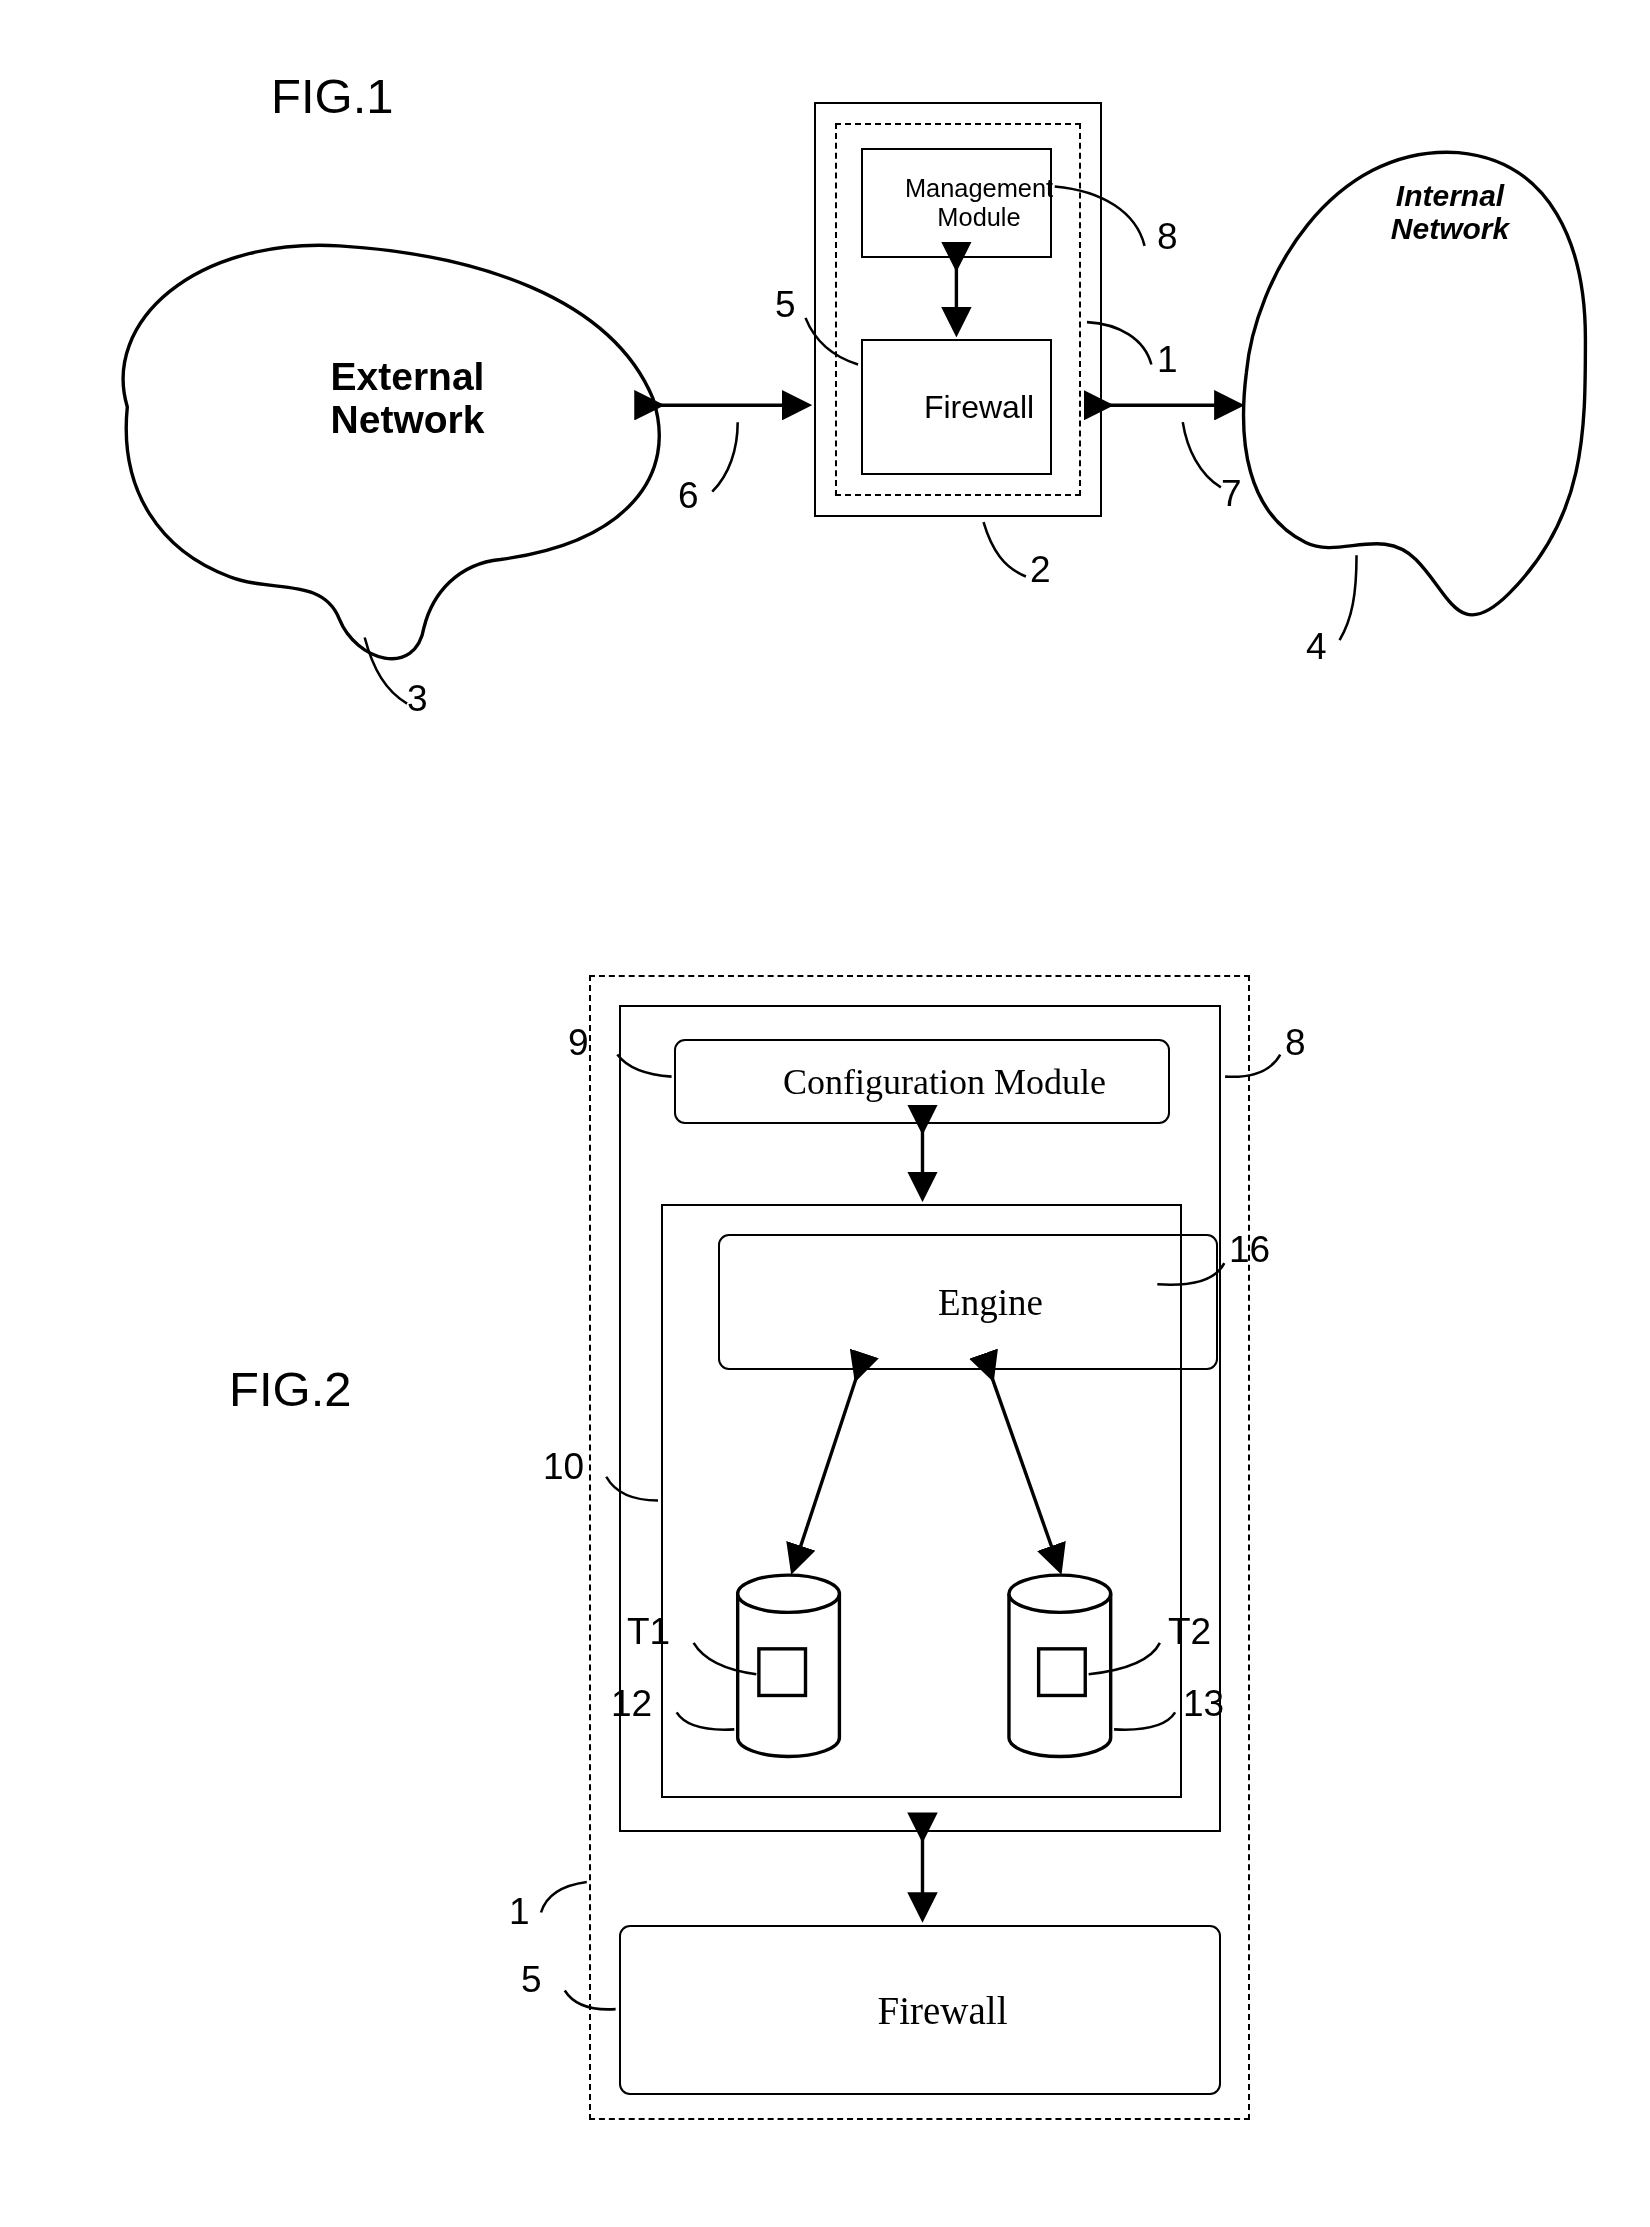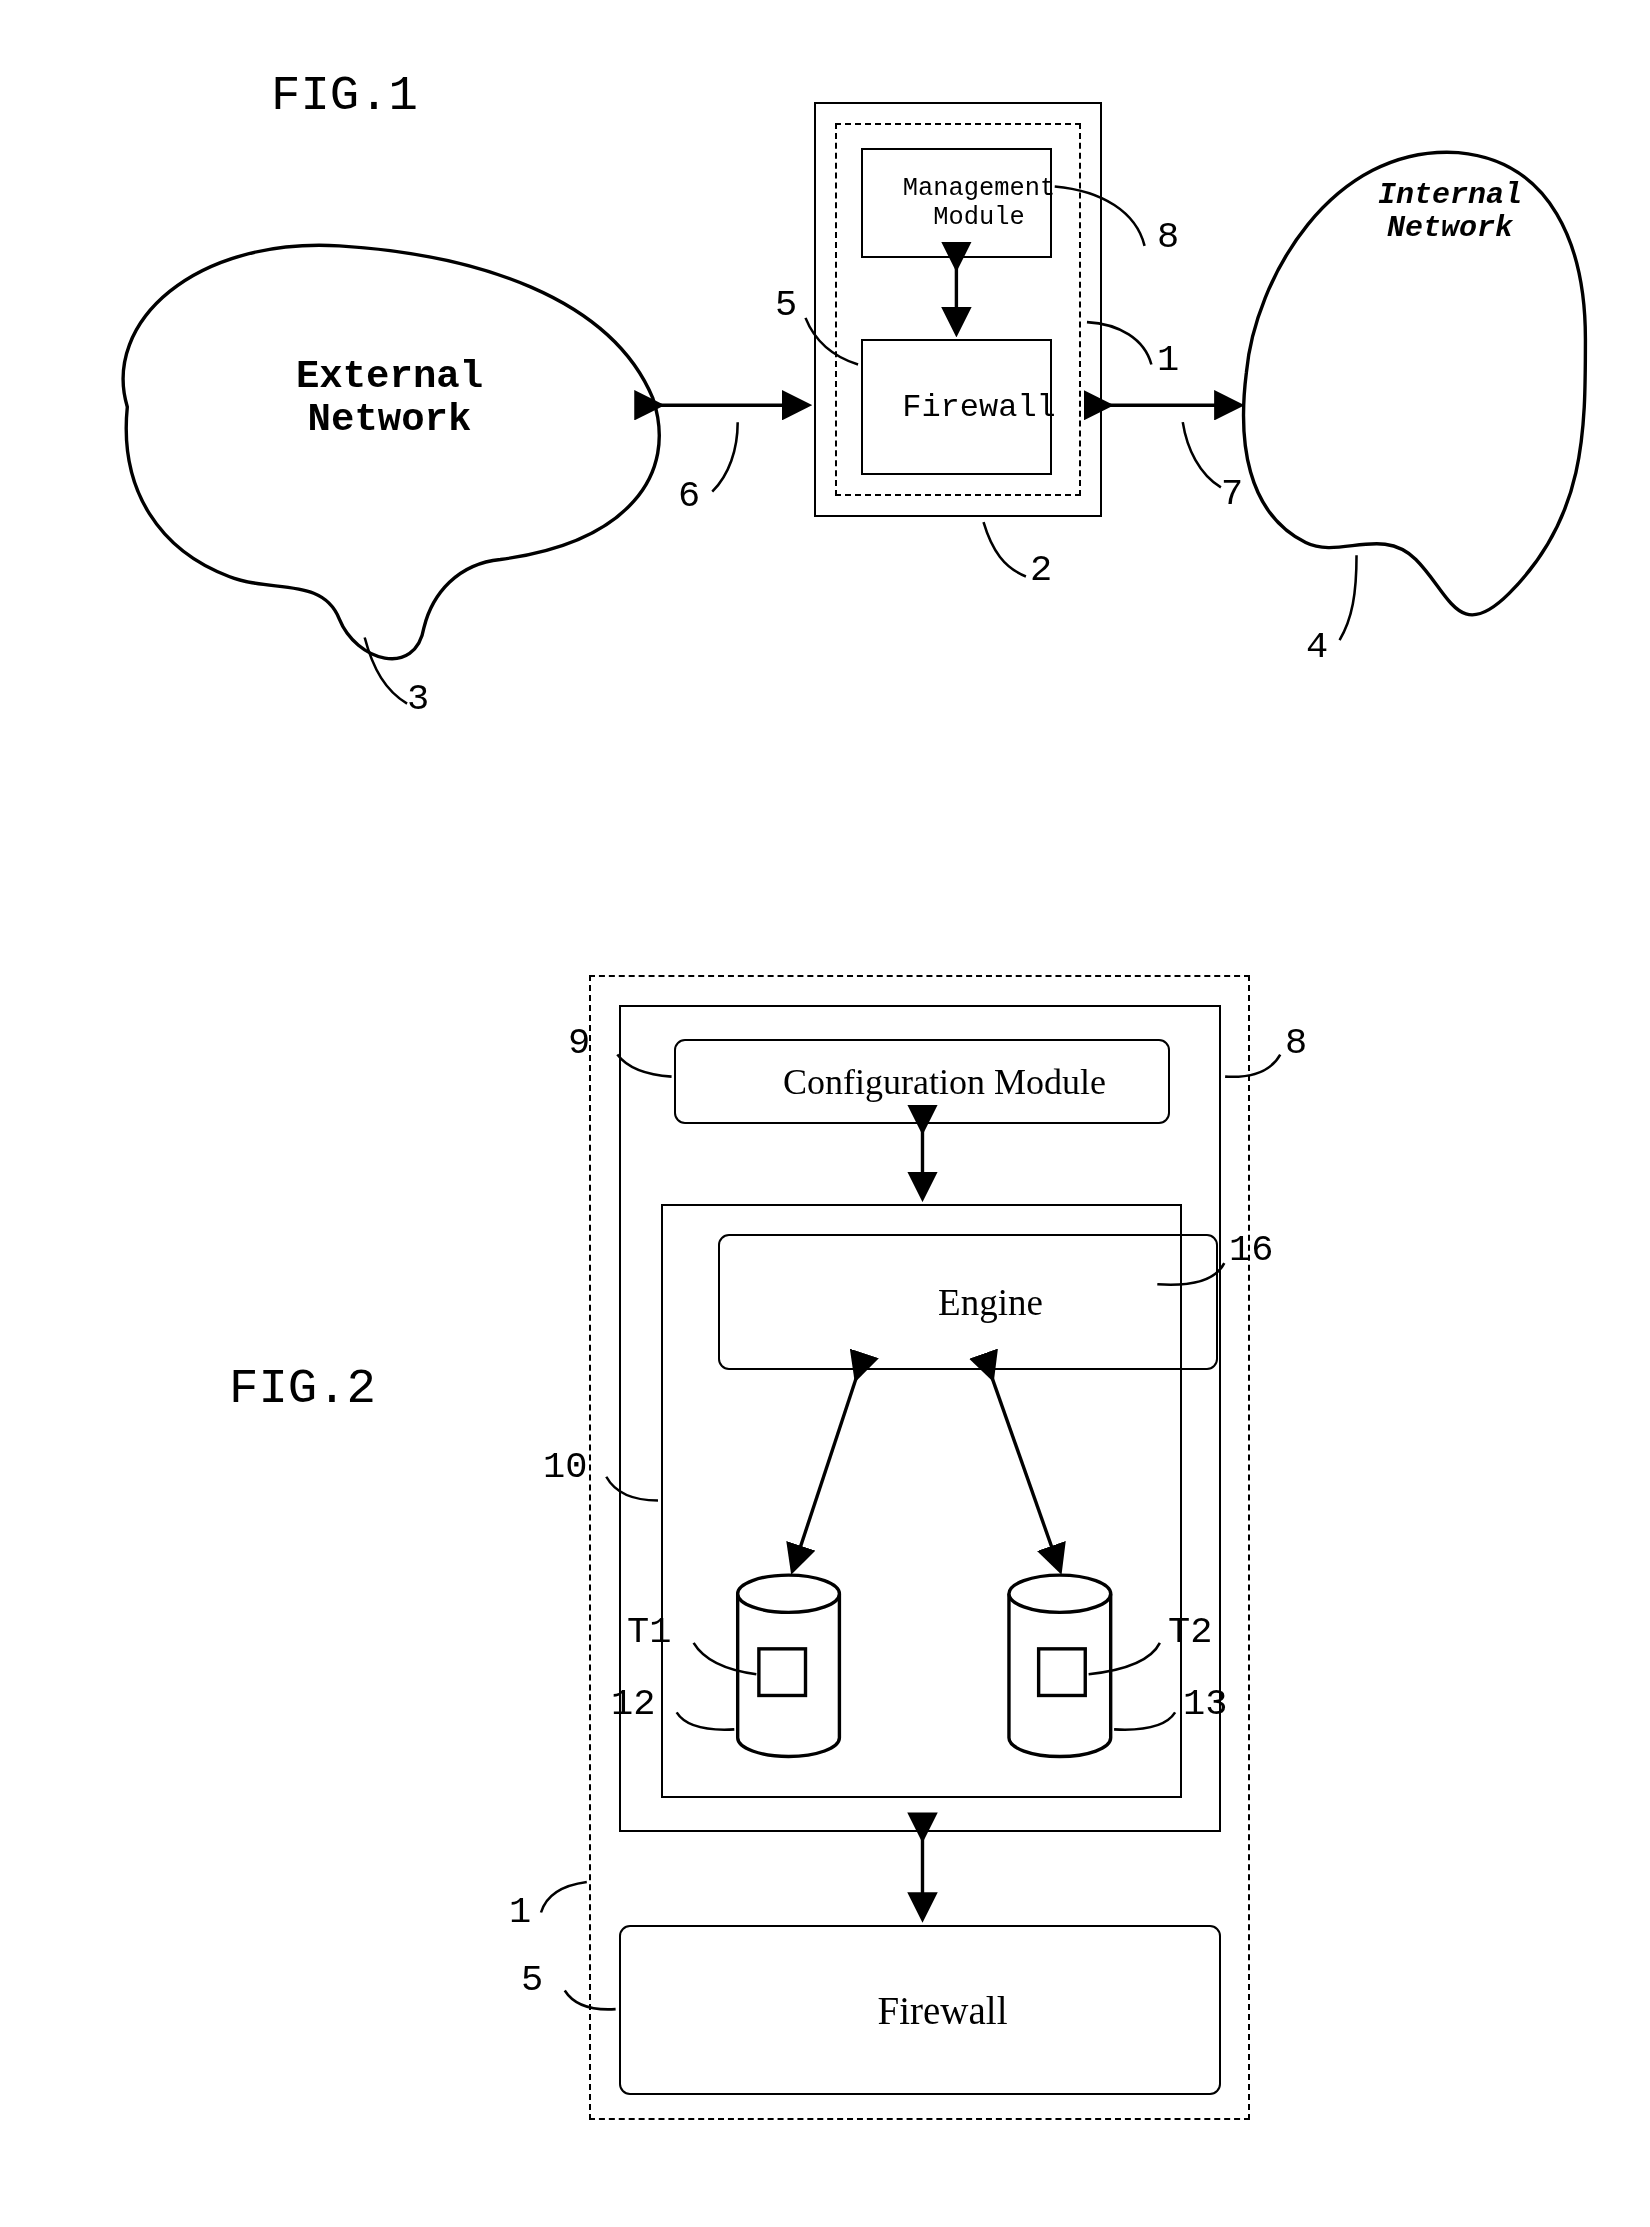--- a/index.html
+++ b/index.html
@@ -20,21 +20,21 @@
   .box {
     border: 2.5px solid #000;
     box-sizing: border-box;
     padding-left: 45px;
   }
   .dashed {
     border: 2.5px dashed #000;
     box-sizing: border-box;
   }
   .label-serif { font-family: "Times New Roman", Times, serif; border-radius: 11px; }
-  .label-sans  { font-family: Liberation Mono, monospace; }
+  .label-sans  { font-family: Liberation Sans, sans-serif; }
   .center-text {
     display: flex;
     align-items: center;
     justify-content: center;
     text-align: center;
   }
   svg { position: absolute; left: 0; top: 0; overflow: visible; }
 </style>
 </head>
 <body>
@@ -46,21 +46,21 @@
   <svg class="abs" width="1650" height="2227" viewBox="0 0 1946 2627">
     <path d="M 150 480
              C 120 380, 230 280, 400 290
              C 560 300, 720 350, 770 470
              C 800 560, 740 640, 590 660
              C 540 665, 510 700, 500 740
              C 490 800, 420 780, 400 730
              C 380 680, 320 700, 270 680
              C 190 650, 140 580, 150 480 Z" fill="none" stroke="#000" stroke-width="4"></path>
   </svg>
-  <div class="abs label-sans center-text" style="left:254px; top:348px; width:271px; height:102px; font-size:39px; font-weight:bold; line-height:1.1; white-space:pre;">External
+  <div class="abs label-sans center-text" style="left:272px; top:348px; width:271px; height:102px; font-size:39px; font-weight:bold; line-height:1.1; white-space:pre;">External
 Network</div>
 
   <svg class="abs" width="1650" height="2227" viewBox="0 0 1946 2627">
     <path d="M 1470 440
              C 1480 330, 1570 170, 1720 180
              C 1830 190, 1870 290, 1870 400
              C 1870 510, 1870 610, 1780 700
              C 1720 760, 1710 700, 1670 660
              C 1630 620, 1580 660, 1540 640
              C 1470 605, 1460 520, 1470 440 Z" fill="none" stroke="#000" stroke-width="4"></path>

